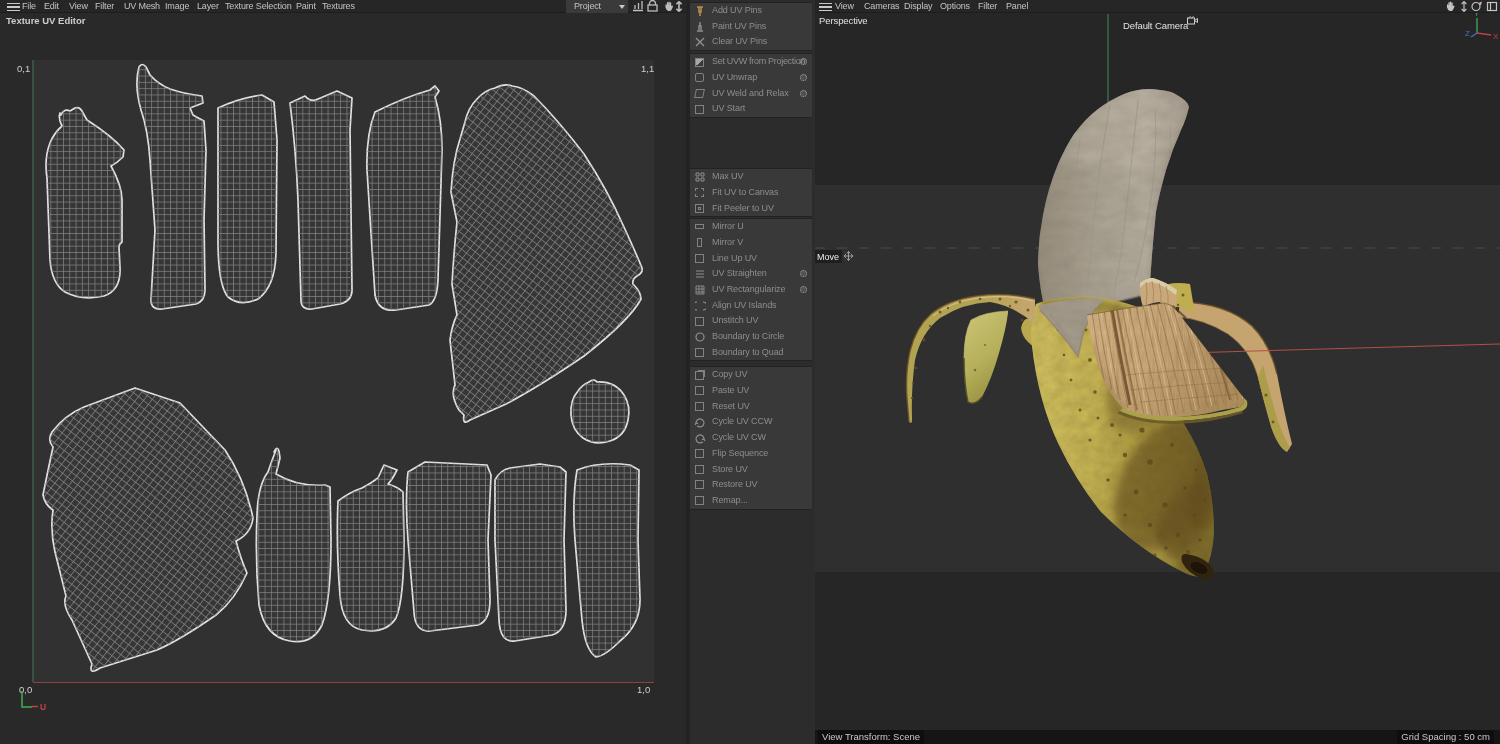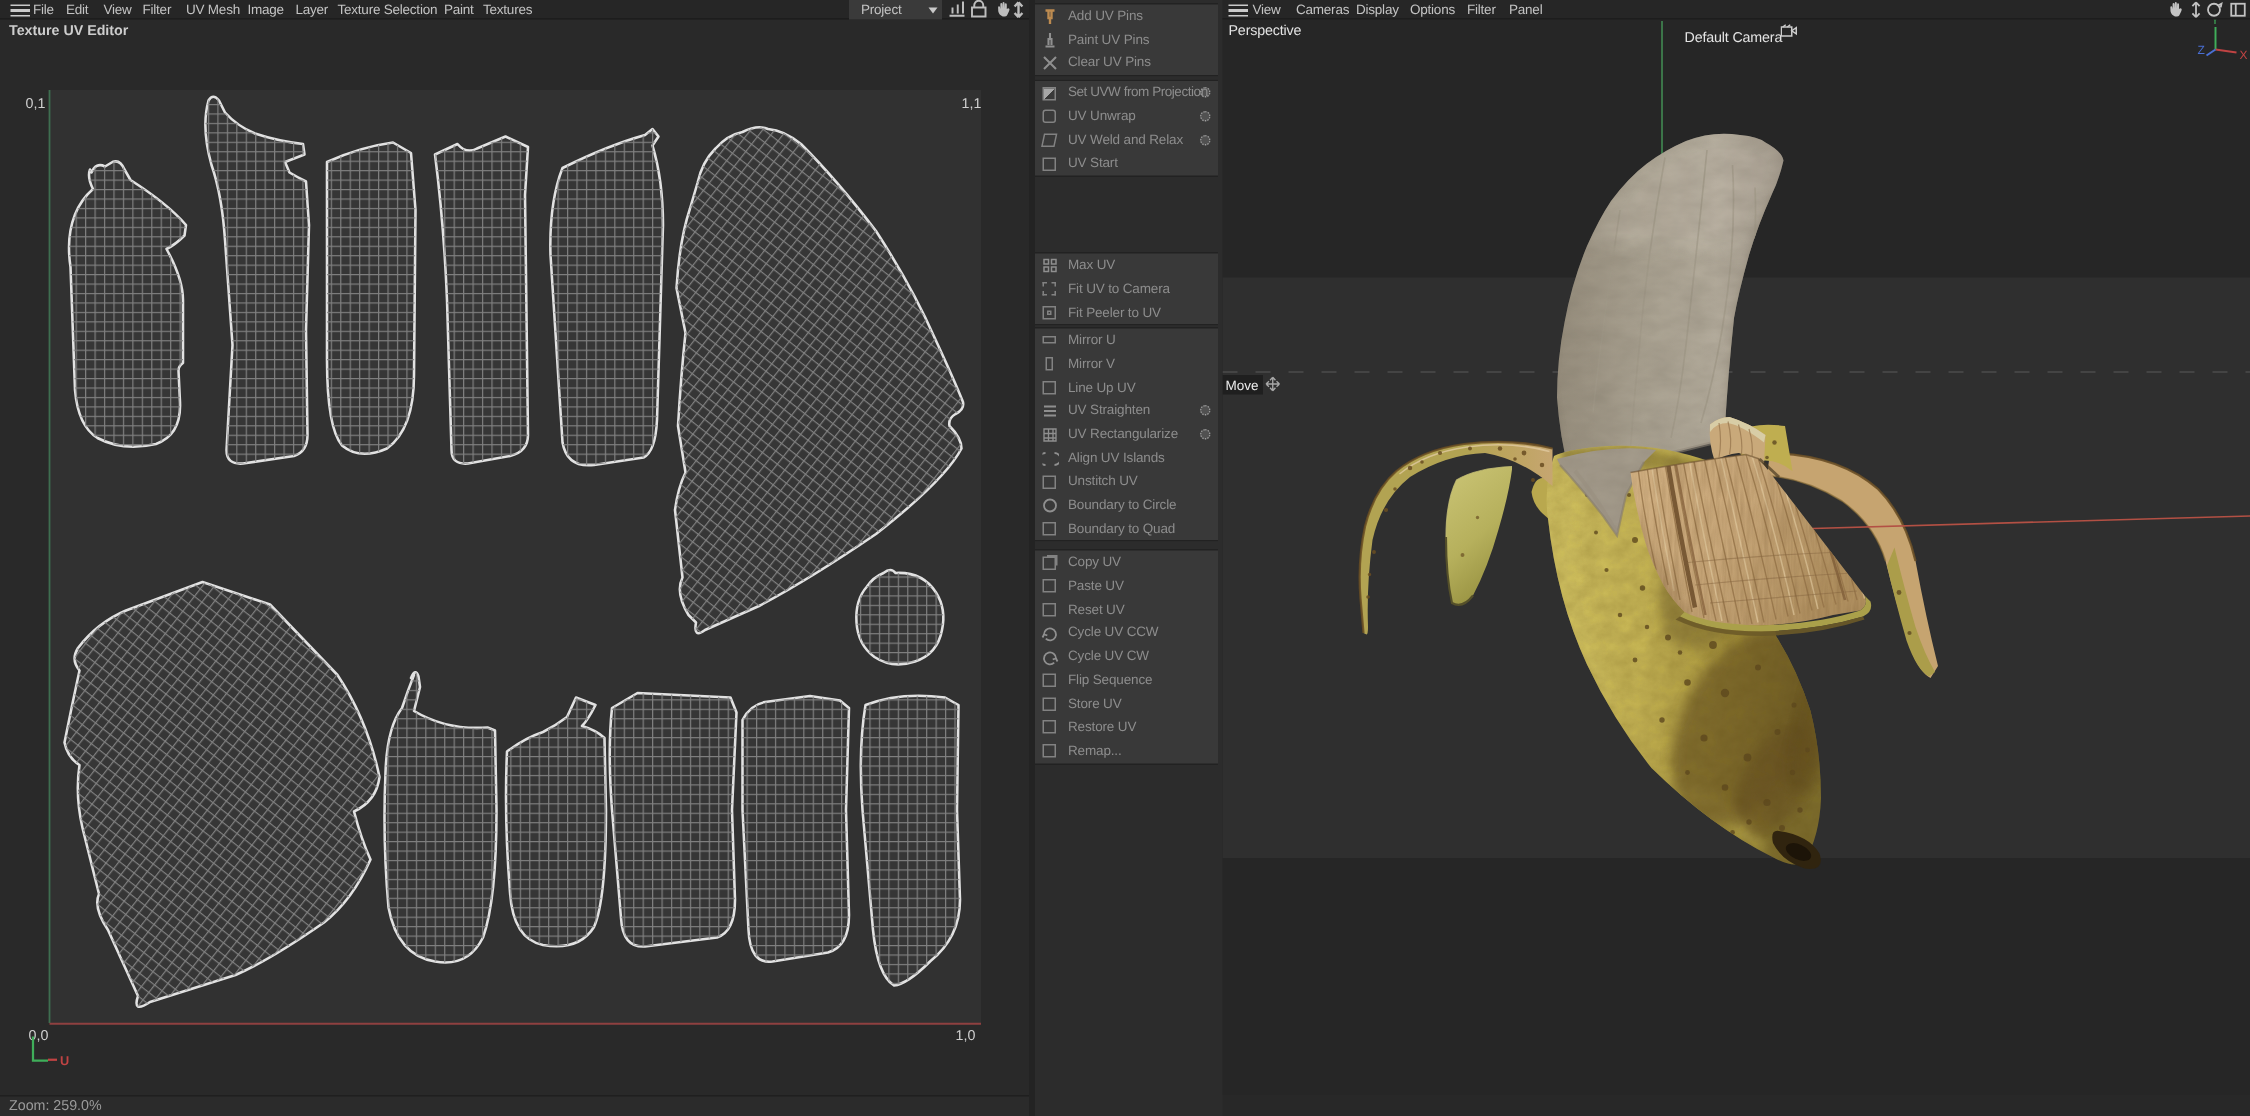--- a/index.html
+++ b/index.html
@@ -103,21 +103,20 @@
     <g stroke="#bdbdbd" stroke-width="1.3" fill="none">
       <path d="M18,10.5 h10 M20,9 v-4 M23.5,9 v-6 M27,9 v-8"></path>
       <rect x="33" y="5" width="9" height="6"></rect>
           <path d="M34.5,5 v-1.5 a3,3 0 0 1 6,0 V5"></path>
       <path d="M53.5,11 Q51,10 50.5,7.5 L50.4,5 Q50.4,4.2 51,4.2 Q51.6,4.2 51.7,5 L51.9,6 L51.9,2.8 Q51.9,2 52.5,2 Q53.1,2 53.2,2.8 L53.3,5.5 L53.4,2.2 Q53.4,1.4 54,1.4 Q54.6,1.4 54.7,2.2 L54.8,5.5 L54.9,3 Q54.9,2.2 55.5,2.2 Q56.1,2.2 56.2,3 L56.2,6 Q57.2,5.2 57.8,5.8 Q58.3,6.4 57.6,7.6 Q56.8,9.3 56.3,10.3 Q55.8,11 54.8,11 Z" fill="#bdbdbd" stroke="none"></path>
       <path d="M64,1.5 v10 m0,-10 l-2.6,2.8 m2.6,-2.8 l2.6,2.8 m-2.6,7.2 l-2.6,-2.8 m2.6,2.8 l2.6,-2.8" stroke-width="1.6"></path>
     </g>
   </svg>
 </div>
 <div id="ltitle">Texture UV Editor</div>
-<div id="lbar">Zoom: 259.0%</div>
 
 <div id="mid">
  <div class="gut"></div>
  <div class="grp" style="top:2px">
    <div class="row">
           <svg class="abs" style="left:4px;top:2px" width="12" height="12">
             <path d="M6,1 h0 M3,2 h6 M5,2 v5 h2 v-5 M6,7 v4" stroke="#bd8b50" stroke-width="1.6" fill="none"></path>
           </svg>
           <span class="txt">Add UV Pins</span>
         </div>
@@ -157,21 +156,21 @@
  </div>
  <div class="grp" style="top:168.2px">
    <div class="row">
           <svg class="abs" style="left:5px;top:3px" width="11" height="11">
             <path d="M1,1 h3 v3 h-3 z M6,1 h3 v3 h-3 z M1,6 h3 v3 h-3 z M6,6 h3 v3 h-3 z" stroke="#8f8f8f" fill="none" stroke-width="1"></path>
           </svg>
           <span class="txt">Max UV</span>
         </div>
    <div class="row">
           <span class="ic" style="border-style:dashed"></span>
-          <span class="txt">Fit UV to Camera</span>
+          <span class="txt">Fit UV to Canvas</span>
         </div>
    <div class="row">
           <span class="ic">
             <span style="position:absolute;left:2px;top:2px;width:3px;height:3px;border:1px solid #8f8f8f"></span>
           </span>
           <span class="txt">Fit Peeler to UV</span>
         </div>
  </div>
  <div class="grp" style="top:218.2px">
    <div class="row">
@@ -542,14 +541,18 @@
           <path d="M47.5,2.5 v8"></path>
    </g>
   </svg>
 </div>
 <div class="vplab" style="left:819px;top:15px">Perspective</div>
 <div class="vplab" style="left:1123px;top:20px">Default Camera</div>
 <svg class="abs" style="left:1187px;top:16px" width="11" height="9" viewBox="0 0 11 9">
       <rect x="0.5" y="2" width="7" height="6" stroke="#cccccc" fill="none"></rect>
       <path d="M7.5,4.5 l3,-2 v4 l-3,-2 z M1.5,2 l2,-1.5 M4.5,2 l2,-1.5" stroke="#cccccc" fill="none"></path>
     </svg>
-
+<div id="rbar">
+  <span style="position:absolute;left:3px;background:#0e0e0e;padding:0 4px">View Transform: Scene</span>
+  <span style="position:absolute;right:6px;background:#0e0e0e;padding:0 4px">Grid Spacing : 50 cm</span>
 </div>
 
+</div>
+
 </body></html>

